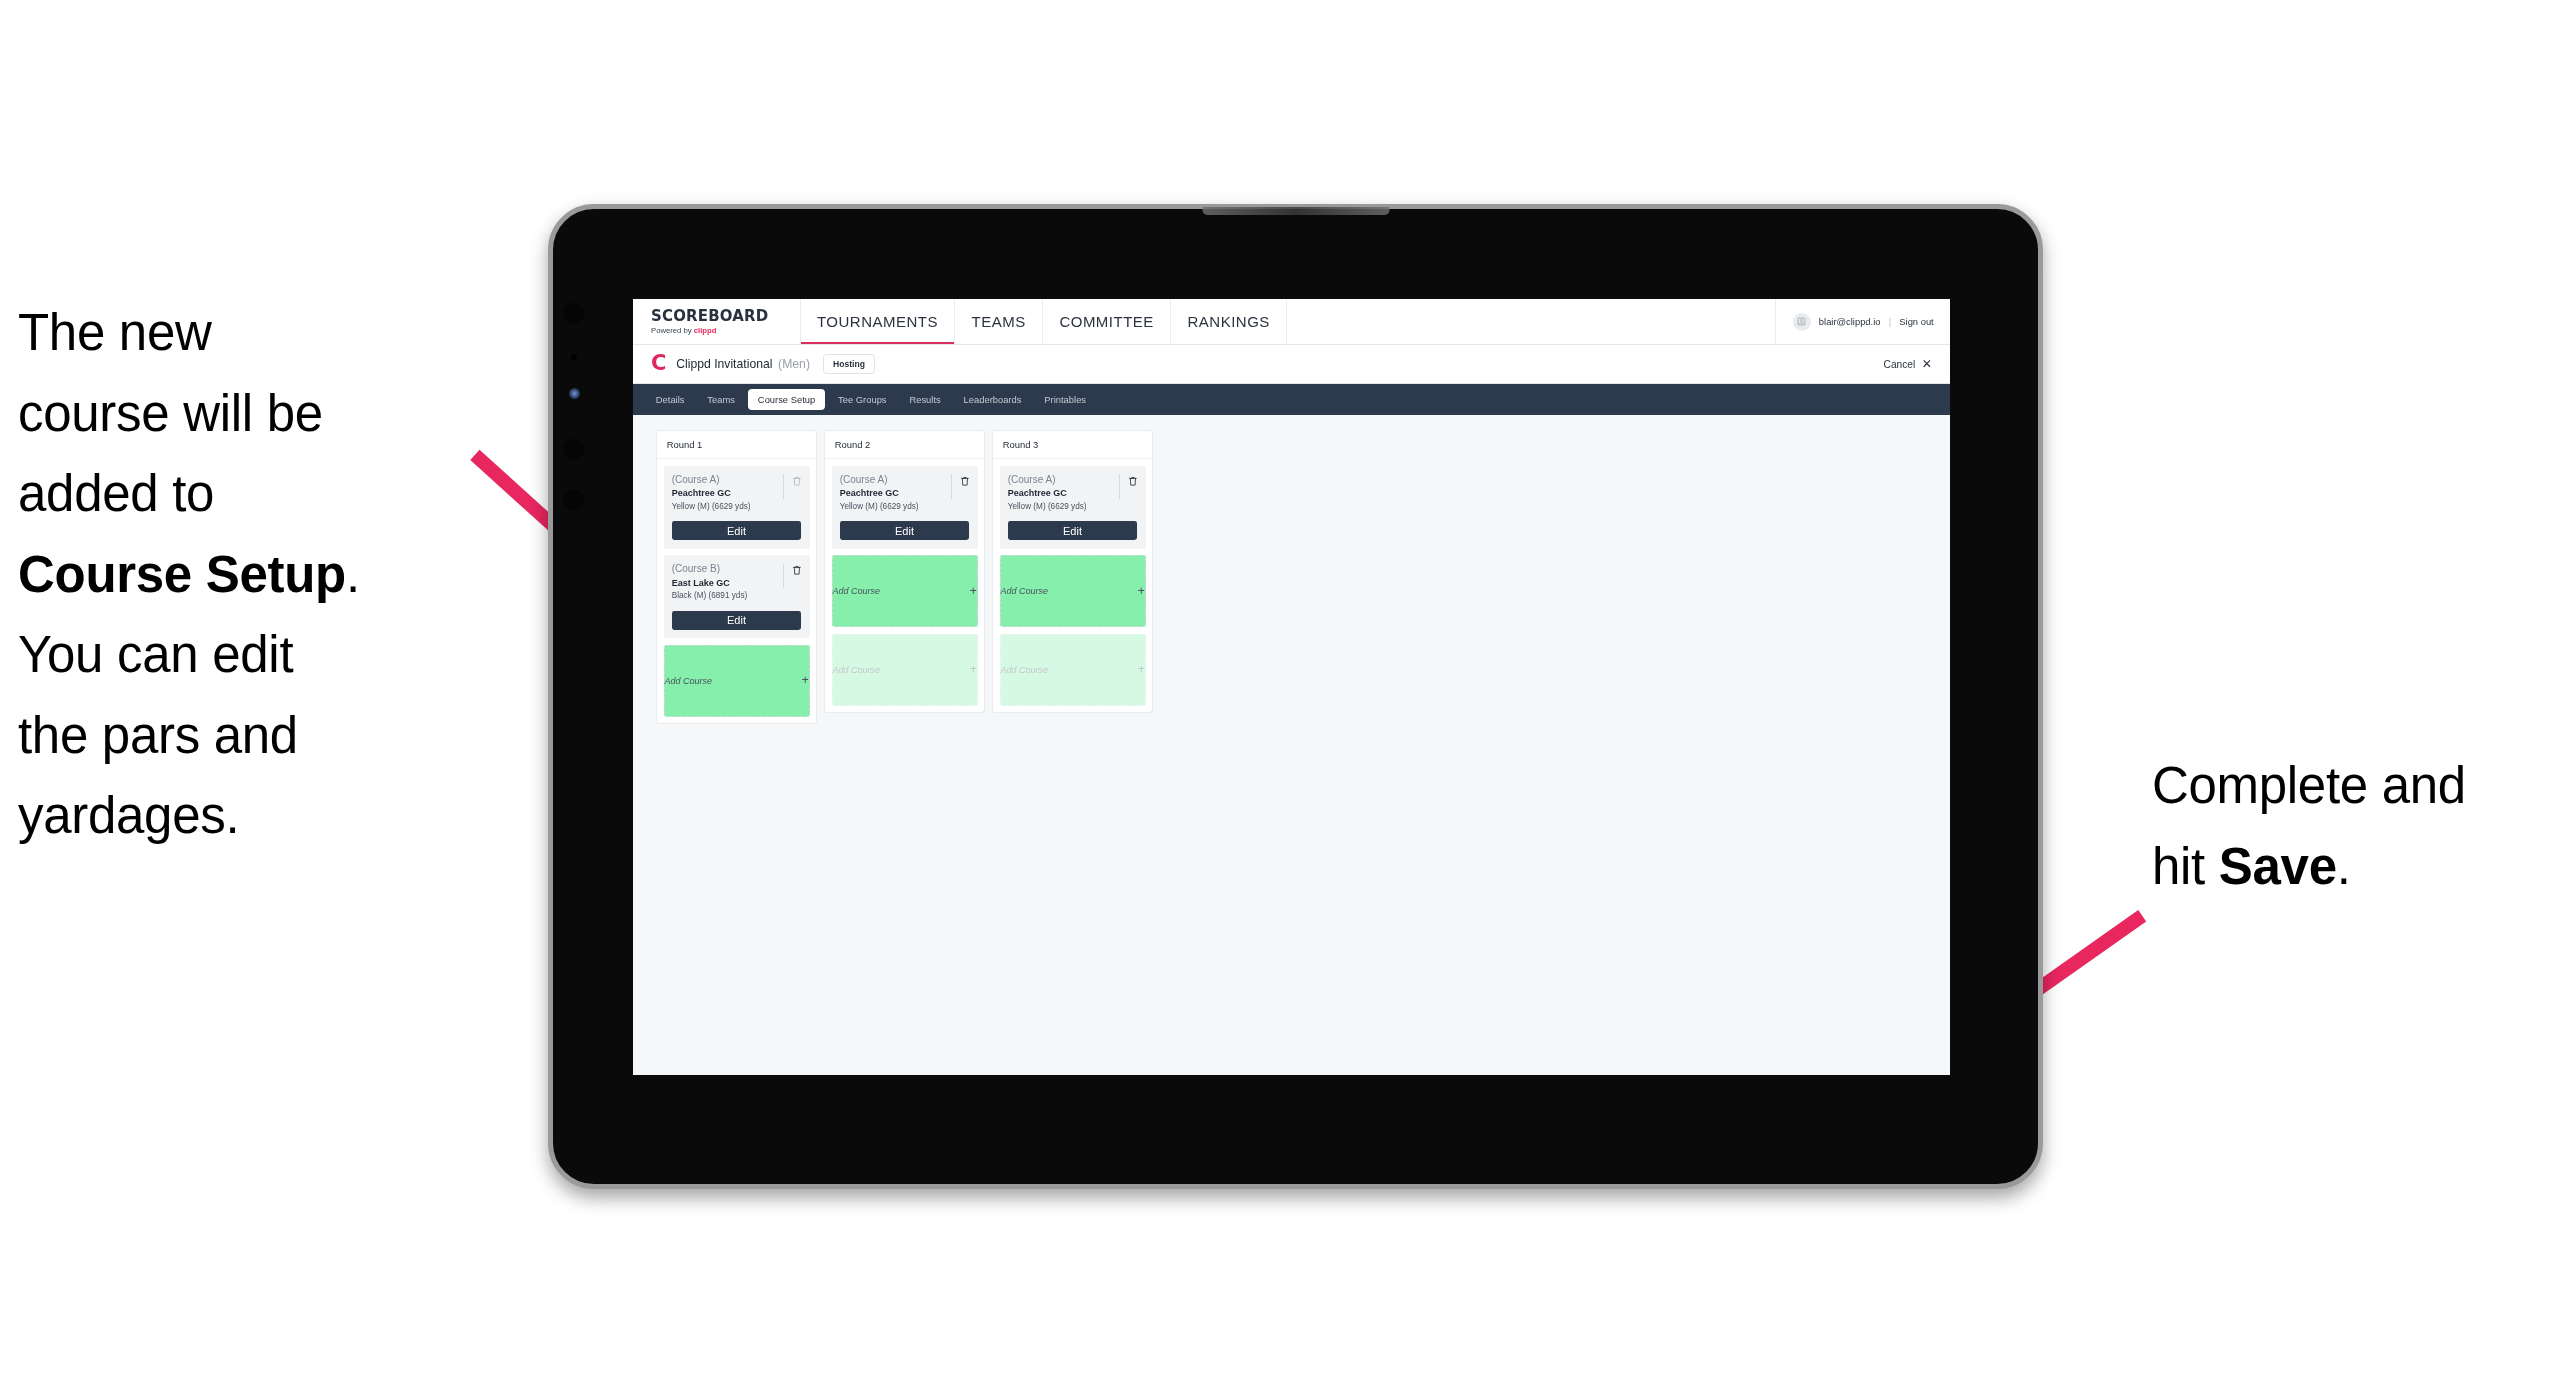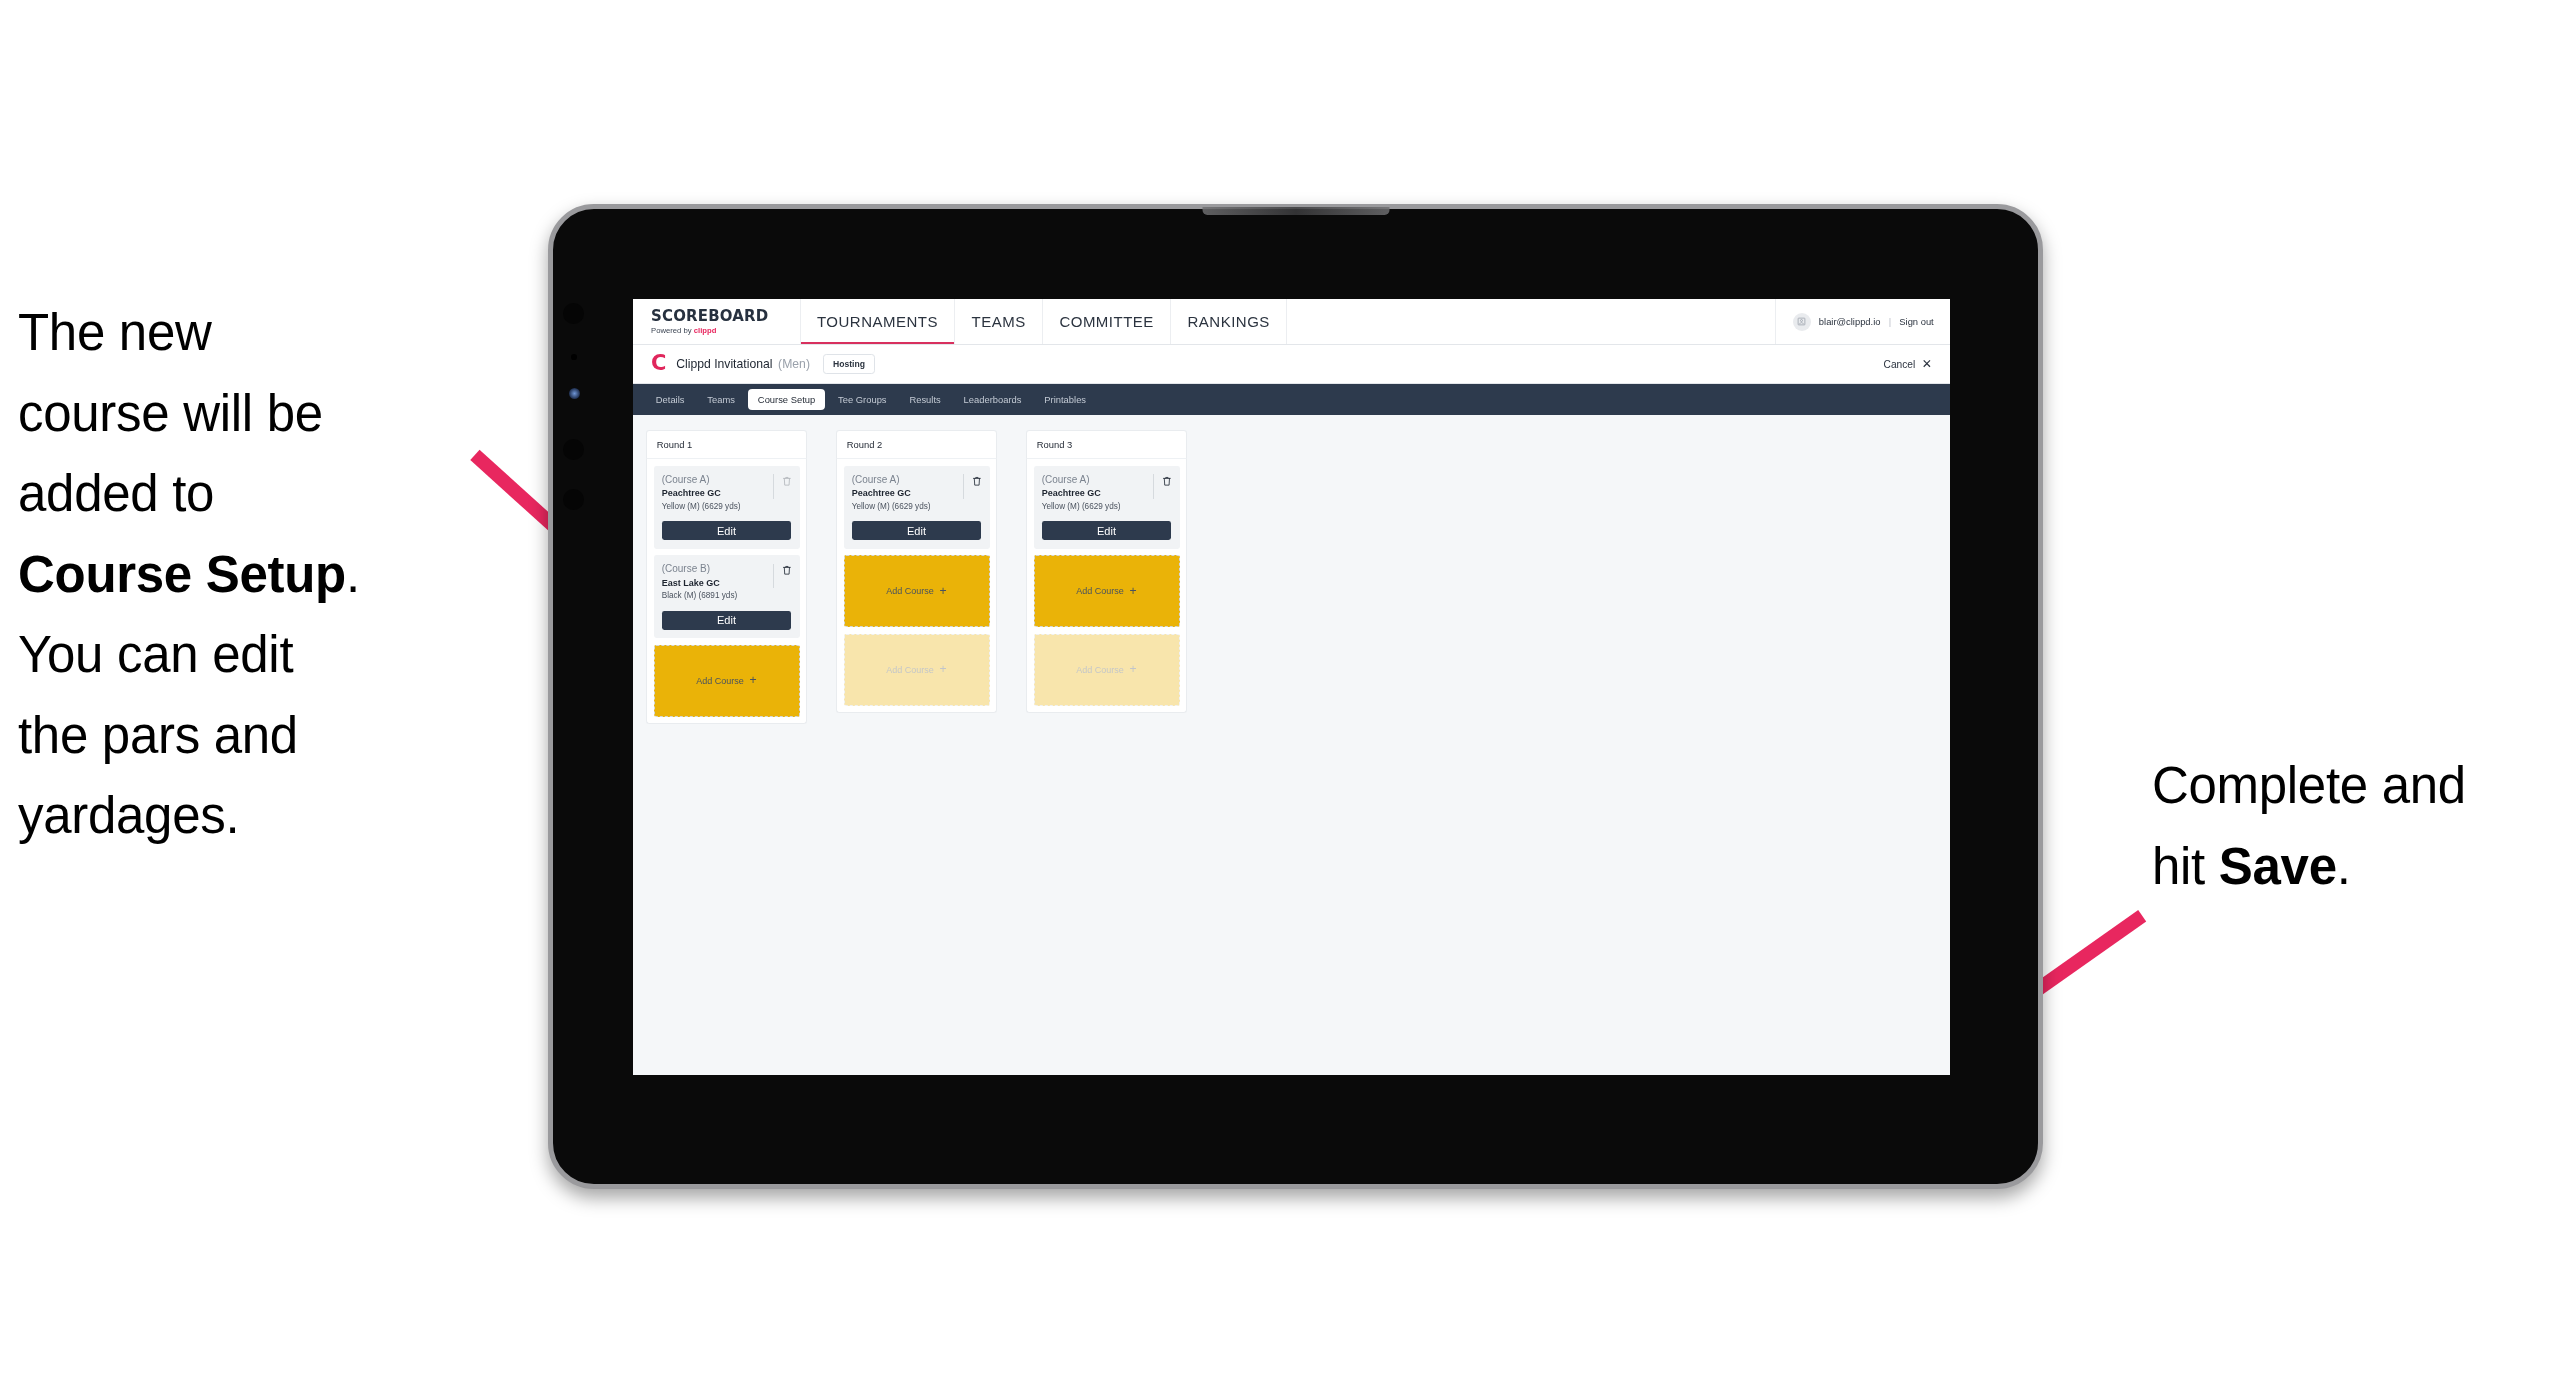--- a/index.html
+++ b/index.html
@@ -148,21 +148,21 @@
     display: flex; align-items: center; gap: 3.3px;
     height: 31px; background: #2d3a4d; padding: 0 13px;
   }
   .tab {
     padding: 4.9px 9.8px; border-radius: 4.1px;
     font-size: 9.4px; color: #c3cad4; cursor: pointer; white-space: nowrap;
   }
   .tab.active { background: #ffffff; color: #1e2530; font-weight: 400; }
 
   
-  .board { display: flex; gap: 29px; padding: 14.7px 13px; align-items: flex-start; }
+  .board { display: flex; gap: 7px; padding: 14.7px 13px; align-items: flex-start; margin-left: 10px; }
   .round-col { width: 161px; flex: 0 0 161px; }
 
   .round-head {
     background: #fff; border: 0.8px solid #e9ecef;
     border-bottom: none; border-radius: 3.3px 3.3px 0 0;
     padding: 8.2px 9.8px; font-size: 9.4px; color: #1e2530; font-weight: 400;
   }
   .round-body {
     background: #fff; border: 0.8px solid #e9ecef; border-top: 0.8px solid #eef1f4;
     border-radius: 0 0 3.3px 3.3px; padding: 6.5px;
@@ -184,22 +184,22 @@
   .trash.disabled { opacity: .3; cursor: default; }
   .edit-btn {
     margin-top: 8.2px; width: 100%; height: 19px;
     background: #2d3a4d; color: #fff; border: none; border-radius: 2.4px;
     font-size: 11px; font-family: inherit; cursor: pointer;
     display: flex; align-items: center; justify-content: center;
   }
 
   .add-card {
     border: 0.8px dashed #d3d8de; border-radius: 2.4px;
-    height: 72px; display: flex; align-items: center; justify-content: center;
-    gap: 5.7px; cursor: pointer; background: #eab308;
+    height: 72px; display: flex; align-items: center; justify-content: space-between;
+    gap: 5.7px; cursor: pointer; background: #86efac; font-style: italic;
   }
   .add-card.ghost { opacity: .33; }
   .add-label { font-size: 9px; color: #4a525e; }
   .plus { font-size: 12.2px; color: #4a525e; line-height: 1; }
 </style>
 </head>
 <body>
 
 <div class="stage">
 

